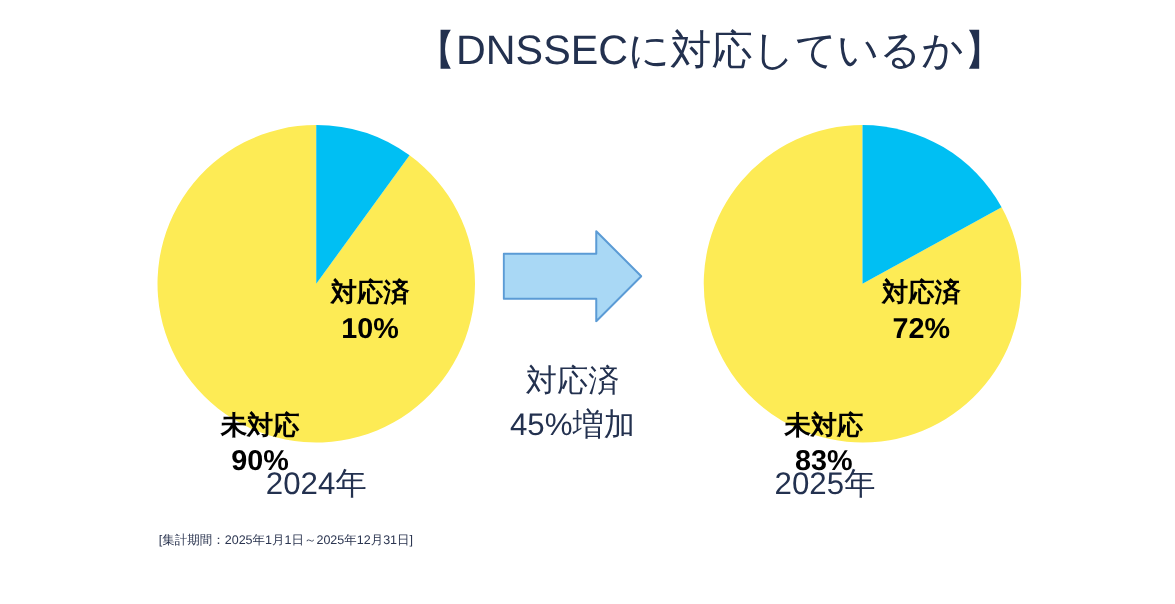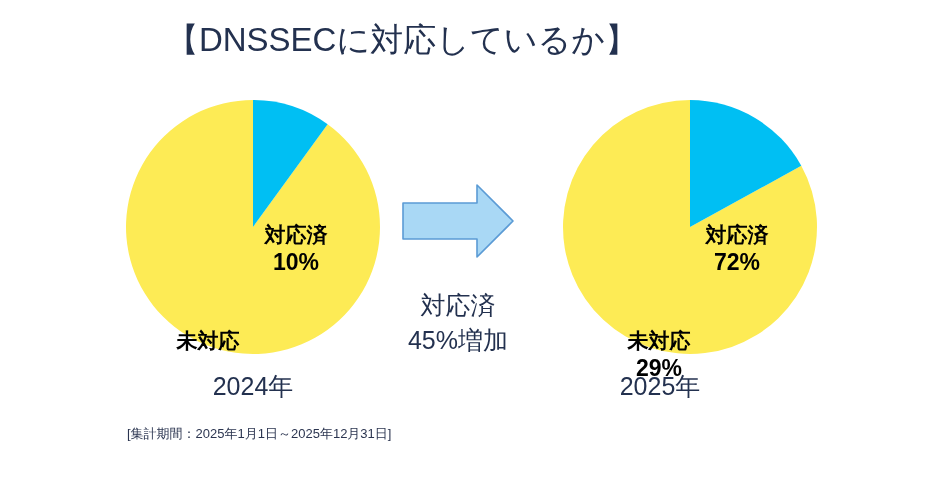--- a/index.html
+++ b/index.html
@@ -15,21 +15,21 @@
     font-family: "Liberation Sans", "DejaVu Sans", sans-serif;
     color: #1f2b45;
   }
 
   
   #chart-title {
     position: absolute;
     left: 0;
     top: 18px;
     width: 804px;
-    text-align: center;
+    text-align: right;
     font-size: 33px;
     font-weight: 400;
     letter-spacing: 0px;
     color: #23314f;
     white-space: nowrap;
   }
 
   
   .pie-block {
     position: absolute;
@@ -94,21 +94,21 @@
     line-height: 1.38;
     color: #23314f;
   }
   #center-note span { display: block; }
 
   
   #footnote {
     position: absolute;
     left: 82px;
     top: 425px;
-    font-size: 13px;
+    font-size: 10px;
     font-weight: 400;
     color: #2b3550;
     white-space: nowrap;
     padding-left: 45px;
   }
 </style>
 </head>
 <body>
 
 <div id="chart-title">【DNSSECに対応しているか】</div>
@@ -121,20 +121,21 @@
     <path d="M 131 131 L 131.00 4.00 A 127 127 0 0 1 205.65 28.25 Z" fill="#00BFF3"></path>
   </svg>
 
   <div id="label-left-done" class="slice-label">
     <span class="name">対応済</span>
     <span class="pct">10%</span>
   </div>
 
   <div id="label-left-notdone" class="slice-label">
     <span class="name">未対応</span>
+    <span class="pct">90%</span>
   </div>
 </div>
 
 <div id="year-left" class="year-caption">2024年</div>
 
 <div id="arrow-wrap">
   <svg viewBox="0 0 112 74">
     <path d="M 1 19 L 75 19 L 75 1 L 111 37 L 75 73 L 75 55 L 1 55 Z" fill="#A9D8F5" stroke="#5B9BD5" stroke-width="1.6" stroke-linejoin="round"></path>
   </svg>
 </div>
@@ -152,19 +153,19 @@
     <path d="M 131 131 L 131.00 4.00 A 127 127 0 0 1 242.29 69.82 Z" fill="#00BFF3"></path>
   </svg>
 
   <div id="label-right-done" class="slice-label">
     <span class="name">対応済</span>
     <span class="pct">72%</span>
   </div>
 
   <div id="label-right-notdone" class="slice-label">
     <span class="name">未対応</span>
-    <span class="pct">29%</span>
+    <span class="pct">83%</span>
   </div>
 </div>
 
 <div id="year-right" class="year-caption">2025年</div>
 
 <div id="footnote">[集計期間：2025年1月1日～2025年12月31日]</div>
 
 </body></html>

